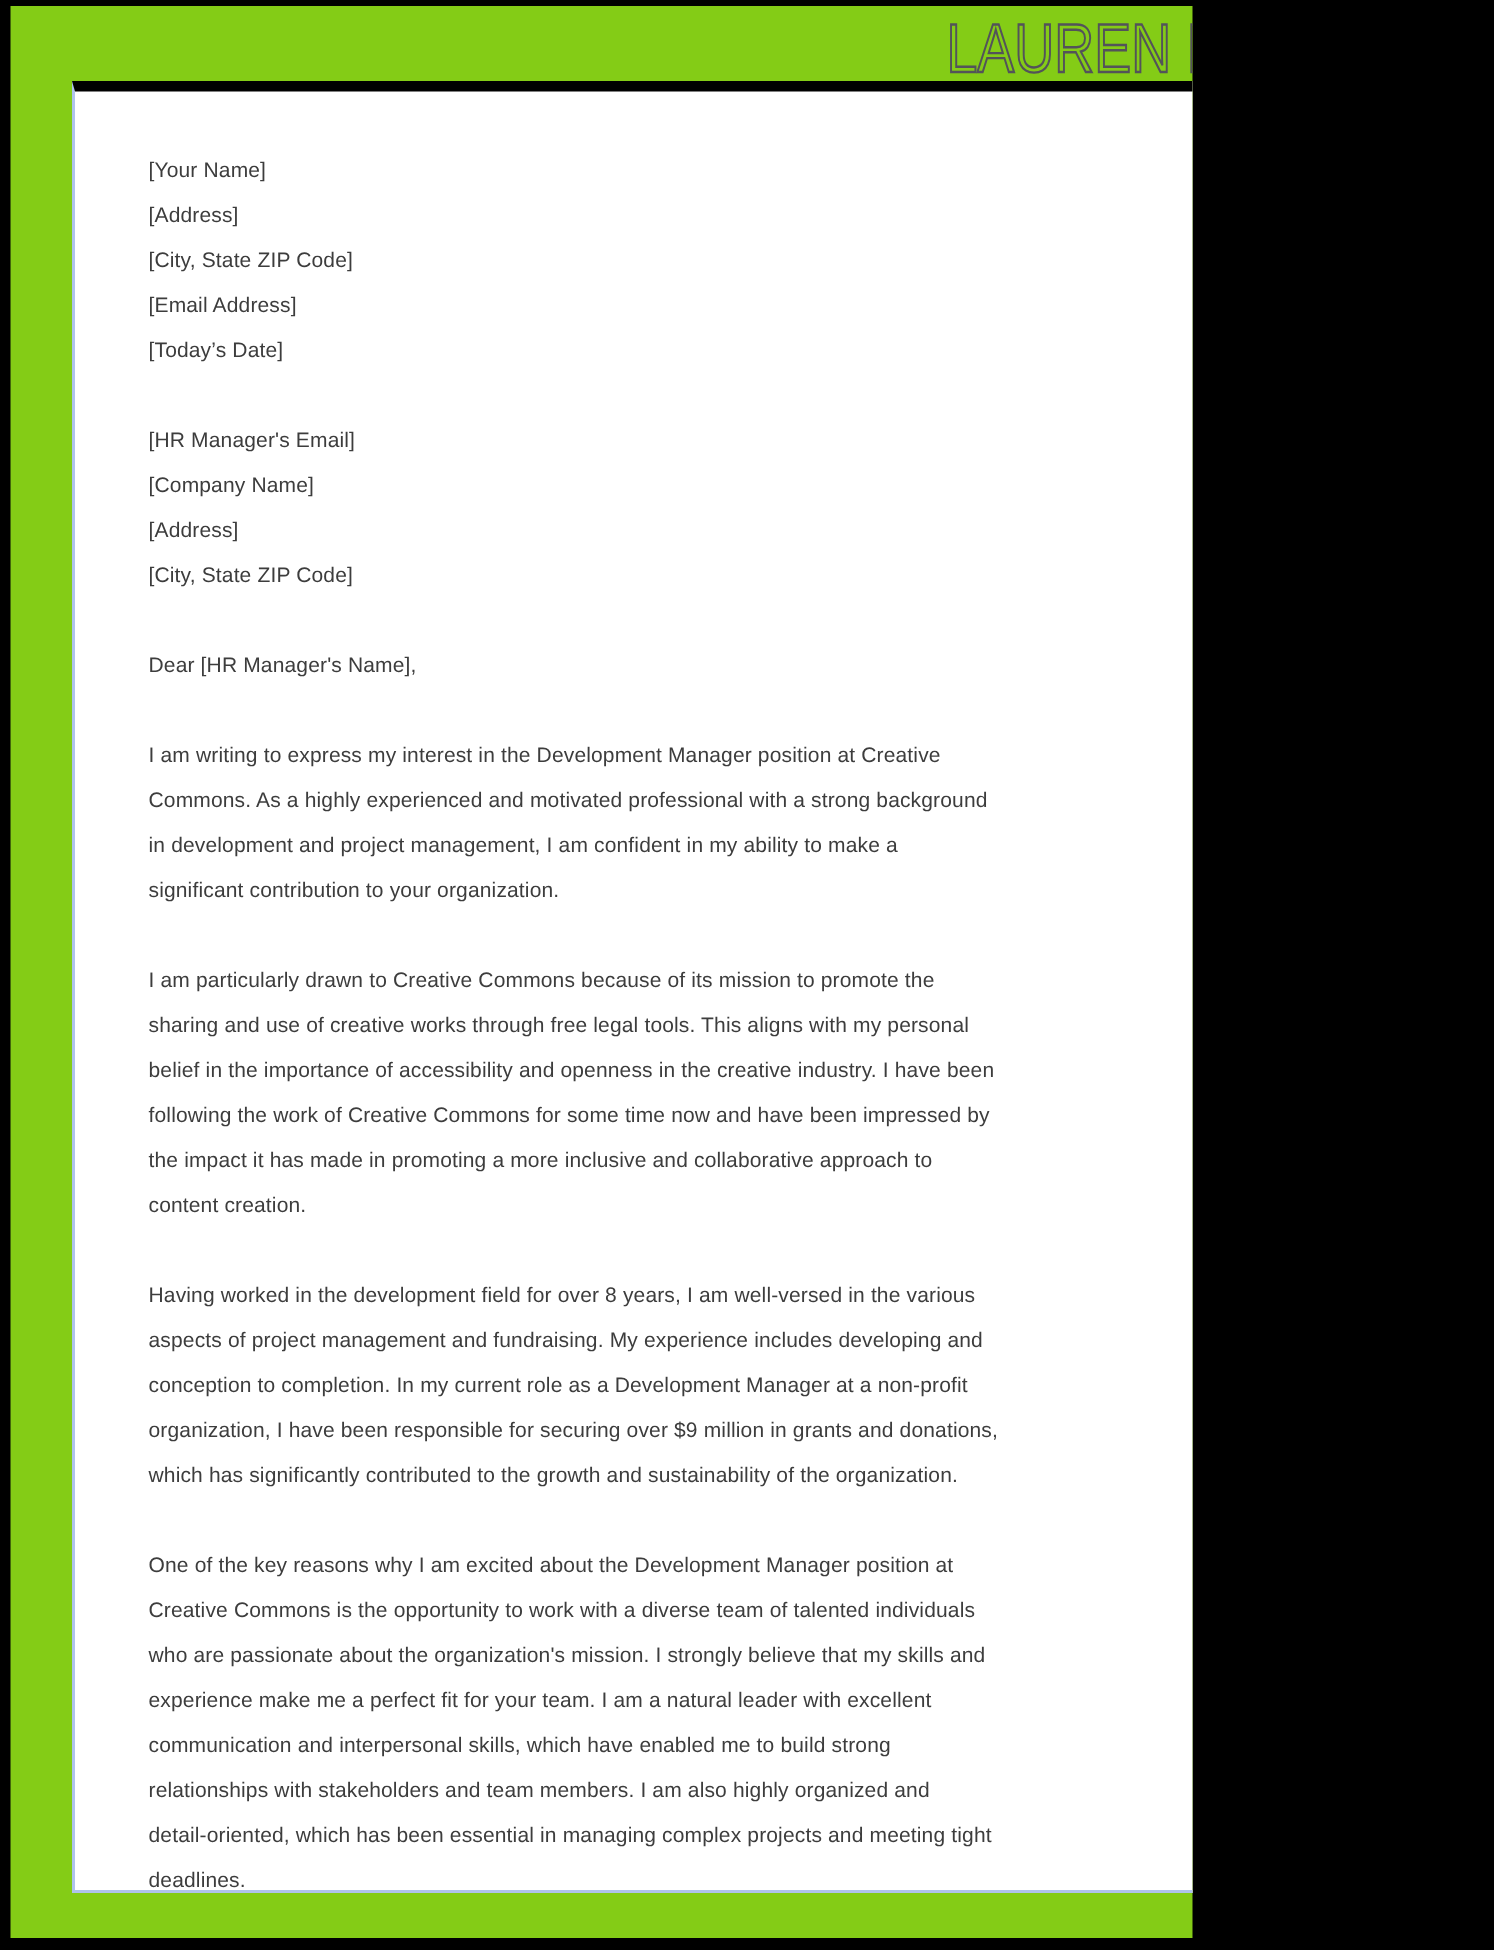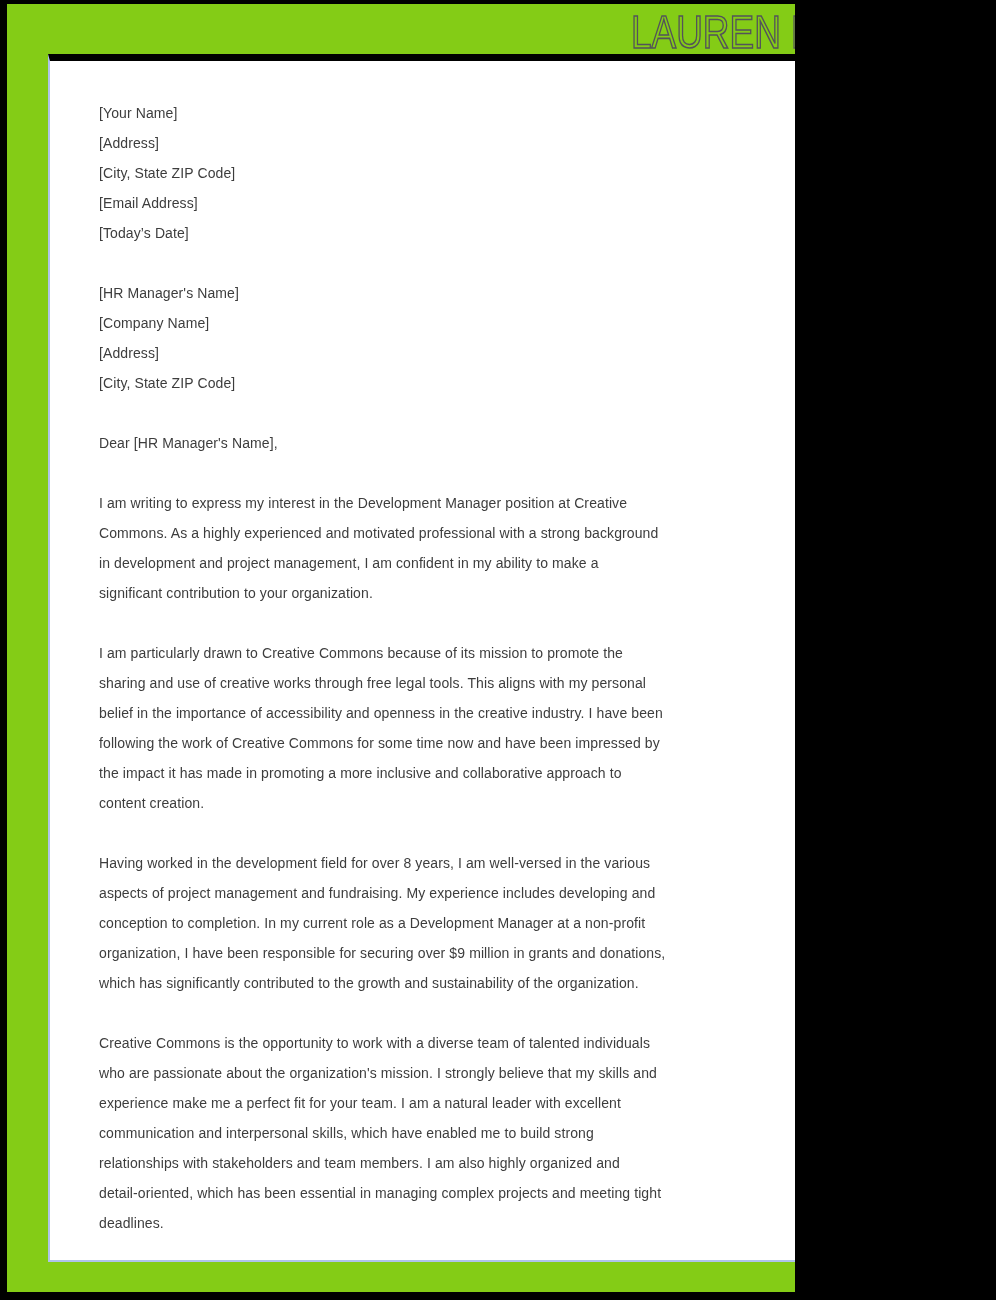--- a/index.html
+++ b/index.html
@@ -77,21 +77,21 @@
 
       <div class="block">
           <div class="line">[Your Name]</div>
           <div class="line">[Address]</div>
           <div class="line">[City, State ZIP Code]</div>
           <div class="line">[Email Address]</div>
           <div class="line">[Today’s Date]</div>
         </div>
 
       <div class="block">
-          <div class="line">[HR Manager's Name]</div>
+          <div class="line">[HR Manager's Email]</div>
           <div class="line">[Company Name]</div>
           <div class="line">[Address]</div>
           <div class="line">[City, State ZIP Code]</div>
         </div>
 
       <div class="block">
         <div class="line">Dear [HR Manager's Name],</div>
       </div>
 
       <div>
@@ -110,20 +110,21 @@
             <div class="line">content creation.</div>
           </div>
           <div class="para">
             <div class="line">Having worked in the development field for over 8 years, I am well-versed in the various</div>
             <div class="line">aspects of project management and fundraising. My experience includes developing and</div>
             <div class="line">conception to completion. In my current role as a Development Manager at a non-profit</div>
             <div class="line">organization, I have been responsible for securing over $9 million in grants and donations,</div>
             <div class="line">which has significantly contributed to the growth and sustainability of the organization.</div>
           </div>
           <div class="para">
+            <div class="line">One of the key reasons why I am excited about the Development Manager position at</div>
             <div class="line">Creative Commons is the opportunity to work with a diverse team of talented individuals</div>
             <div class="line">who are passionate about the organization's mission. I strongly believe that my skills and</div>
             <div class="line">experience make me a perfect fit for your team. I am a natural leader with excellent</div>
             <div class="line">communication and interpersonal skills, which have enabled me to build strong</div>
             <div class="line">relationships with stakeholders and team members. I am also highly organized and</div>
             <div class="line">detail-oriented, which has been essential in managing complex projects and meeting tight</div>
             <div class="line">deadlines.</div>
           </div>
         </div>
 

